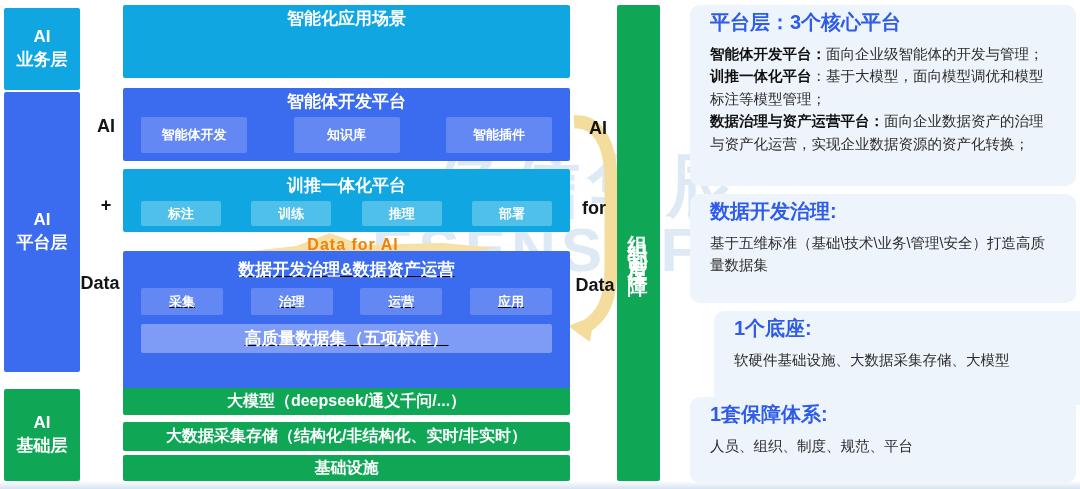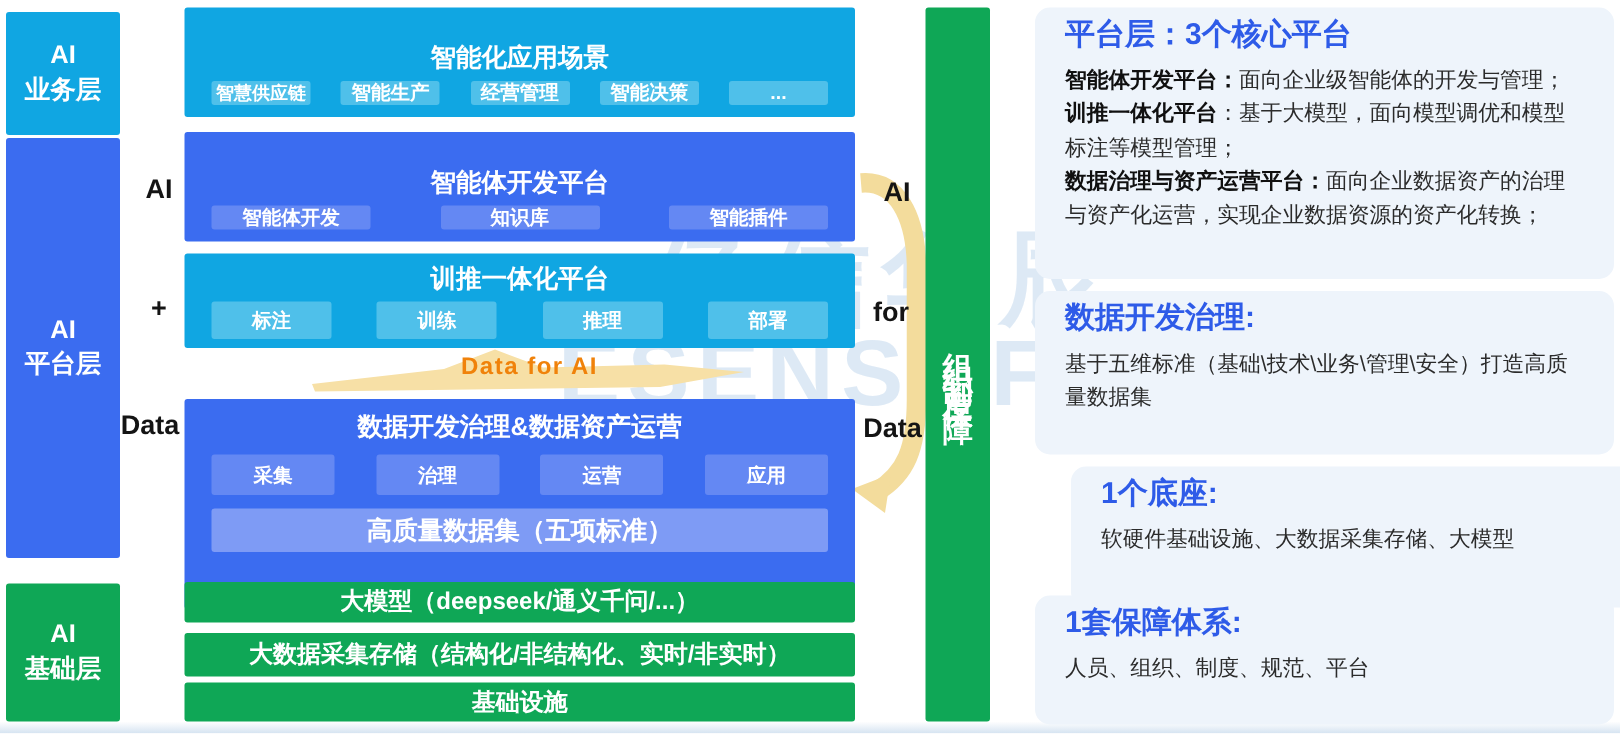--- a/index.html
+++ b/index.html
@@ -12,21 +12,21 @@
     position:absolute;left:4px;width:76px;border-radius:2px;
     display:flex;flex-direction:column;align-items:center;justify-content:center;
     color:#fff;font-weight:bold;font-size:17px;line-height:1.35;text-align:center;
   }
   .bg-cyan{background:#10a6e2;}
   .bg-blue{background:#3b6cf0;}
   .bg-green{background:#0fa756;}
   
   .midbox{
     position:absolute;left:123px;width:447px;border-radius:2px;
-    box-sizing:border-box;display:flex;flex-direction:column;padding:22px 18px 8px;
+    box-sizing:border-box;display:flex;flex-direction:column;padding:2px 18px 8px;
   }
   .midbox .title{color:#fff;font-weight:bold;font-size:17px;text-align:center;margin-bottom:4px;flex:0 0 auto;}
   .chiprow{display:flex;justify-content:space-between;flex:1;align-items:stretch;}
   .chip{
     display:flex;align-items:center;justify-content:center;border-radius:2px;
     color:#fff;font-size:13px;font-weight:bold;text-align:center;line-height:1.2;
   }
   .chip-cyan{background:#4fc0ea;}
   .chip-blue{background:#6488f3;}
   .w66{width:66px;} .w124{width:106px;} .w80{width:80px;} .w82{width:82px;height:27px;flex:0 0 auto;align-self:flex-start;}
@@ -90,27 +90,20 @@
     <span>AI</span>
     <span>基础层</span>
   </div>
 
   <div class="connector" style="left:86px;top:116px;width:40px;">AI</div>
   <div class="connector" style="left:86px;top:195px;width:40px;">+</div>
   <div class="connector" style="left:74px;top:273px;width:52px;">Data</div>
 
   <div class="midbox bg-cyan z10" style="top:5px;height:73px;">
     <div class="title">智能化应用场景</div>
-    <div class="chiprow">
-      <div class="chip chip-cyan w66" style="font-size:12px;">智慧供应链</div>
-      <div class="chip chip-cyan w66">智能生产</div>
-      <div class="chip chip-cyan w66">经营管理</div>
-      <div class="chip chip-cyan w66">智能决策</div>
-      <div class="chip chip-cyan w66">...</div>
-    </div>
   </div>
 
   <div class="midbox bg-blue z10" style="top:88px;height:73px;">
     <div class="title">智能体开发平台</div>
     <div class="chiprow">
       <div class="chip chip-blue w124">智能体开发</div>
       <div class="chip chip-blue w124">知识库</div>
       <div class="chip chip-blue w124">智能插件</div>
     </div>
   </div>
@@ -123,21 +116,21 @@
       <div class="chip chip-cyan w80">推理</div>
       <div class="chip chip-cyan w80">部署</div>
     </div>
   </div>
 
   <svg class="arrowsvg" style="left:208px;top:229px;" width="290" height="34" viewBox="0 0 290 34">
     <polygon points="0,27 88,17 122,4 154,16 235,14 288,19 232,29 2,32" fill="#f7e0a6"></polygon>
   </svg>
   <div class="dfa-text">Data  for  AI</div>
 
-  <div class="midbox databox bg-blue z10" style="top:266px;height:140px;">
+  <div class="midbox databox bg-blue z10" style="top:251px;height:140px;text-decoration:underline;">
     <div class="title">数据开发治理&amp;数据资产运营</div>
     <div class="chiprow">
       <div class="chip chip-blue w82">采集</div>
       <div class="chip chip-blue w82">治理</div>
       <div class="chip chip-blue w82">运营</div>
       <div class="chip chip-blue w82">应用</div>
     </div>
     <div class="datasetbar">高质量数据集（五项标准）</div>
   </div>
 

